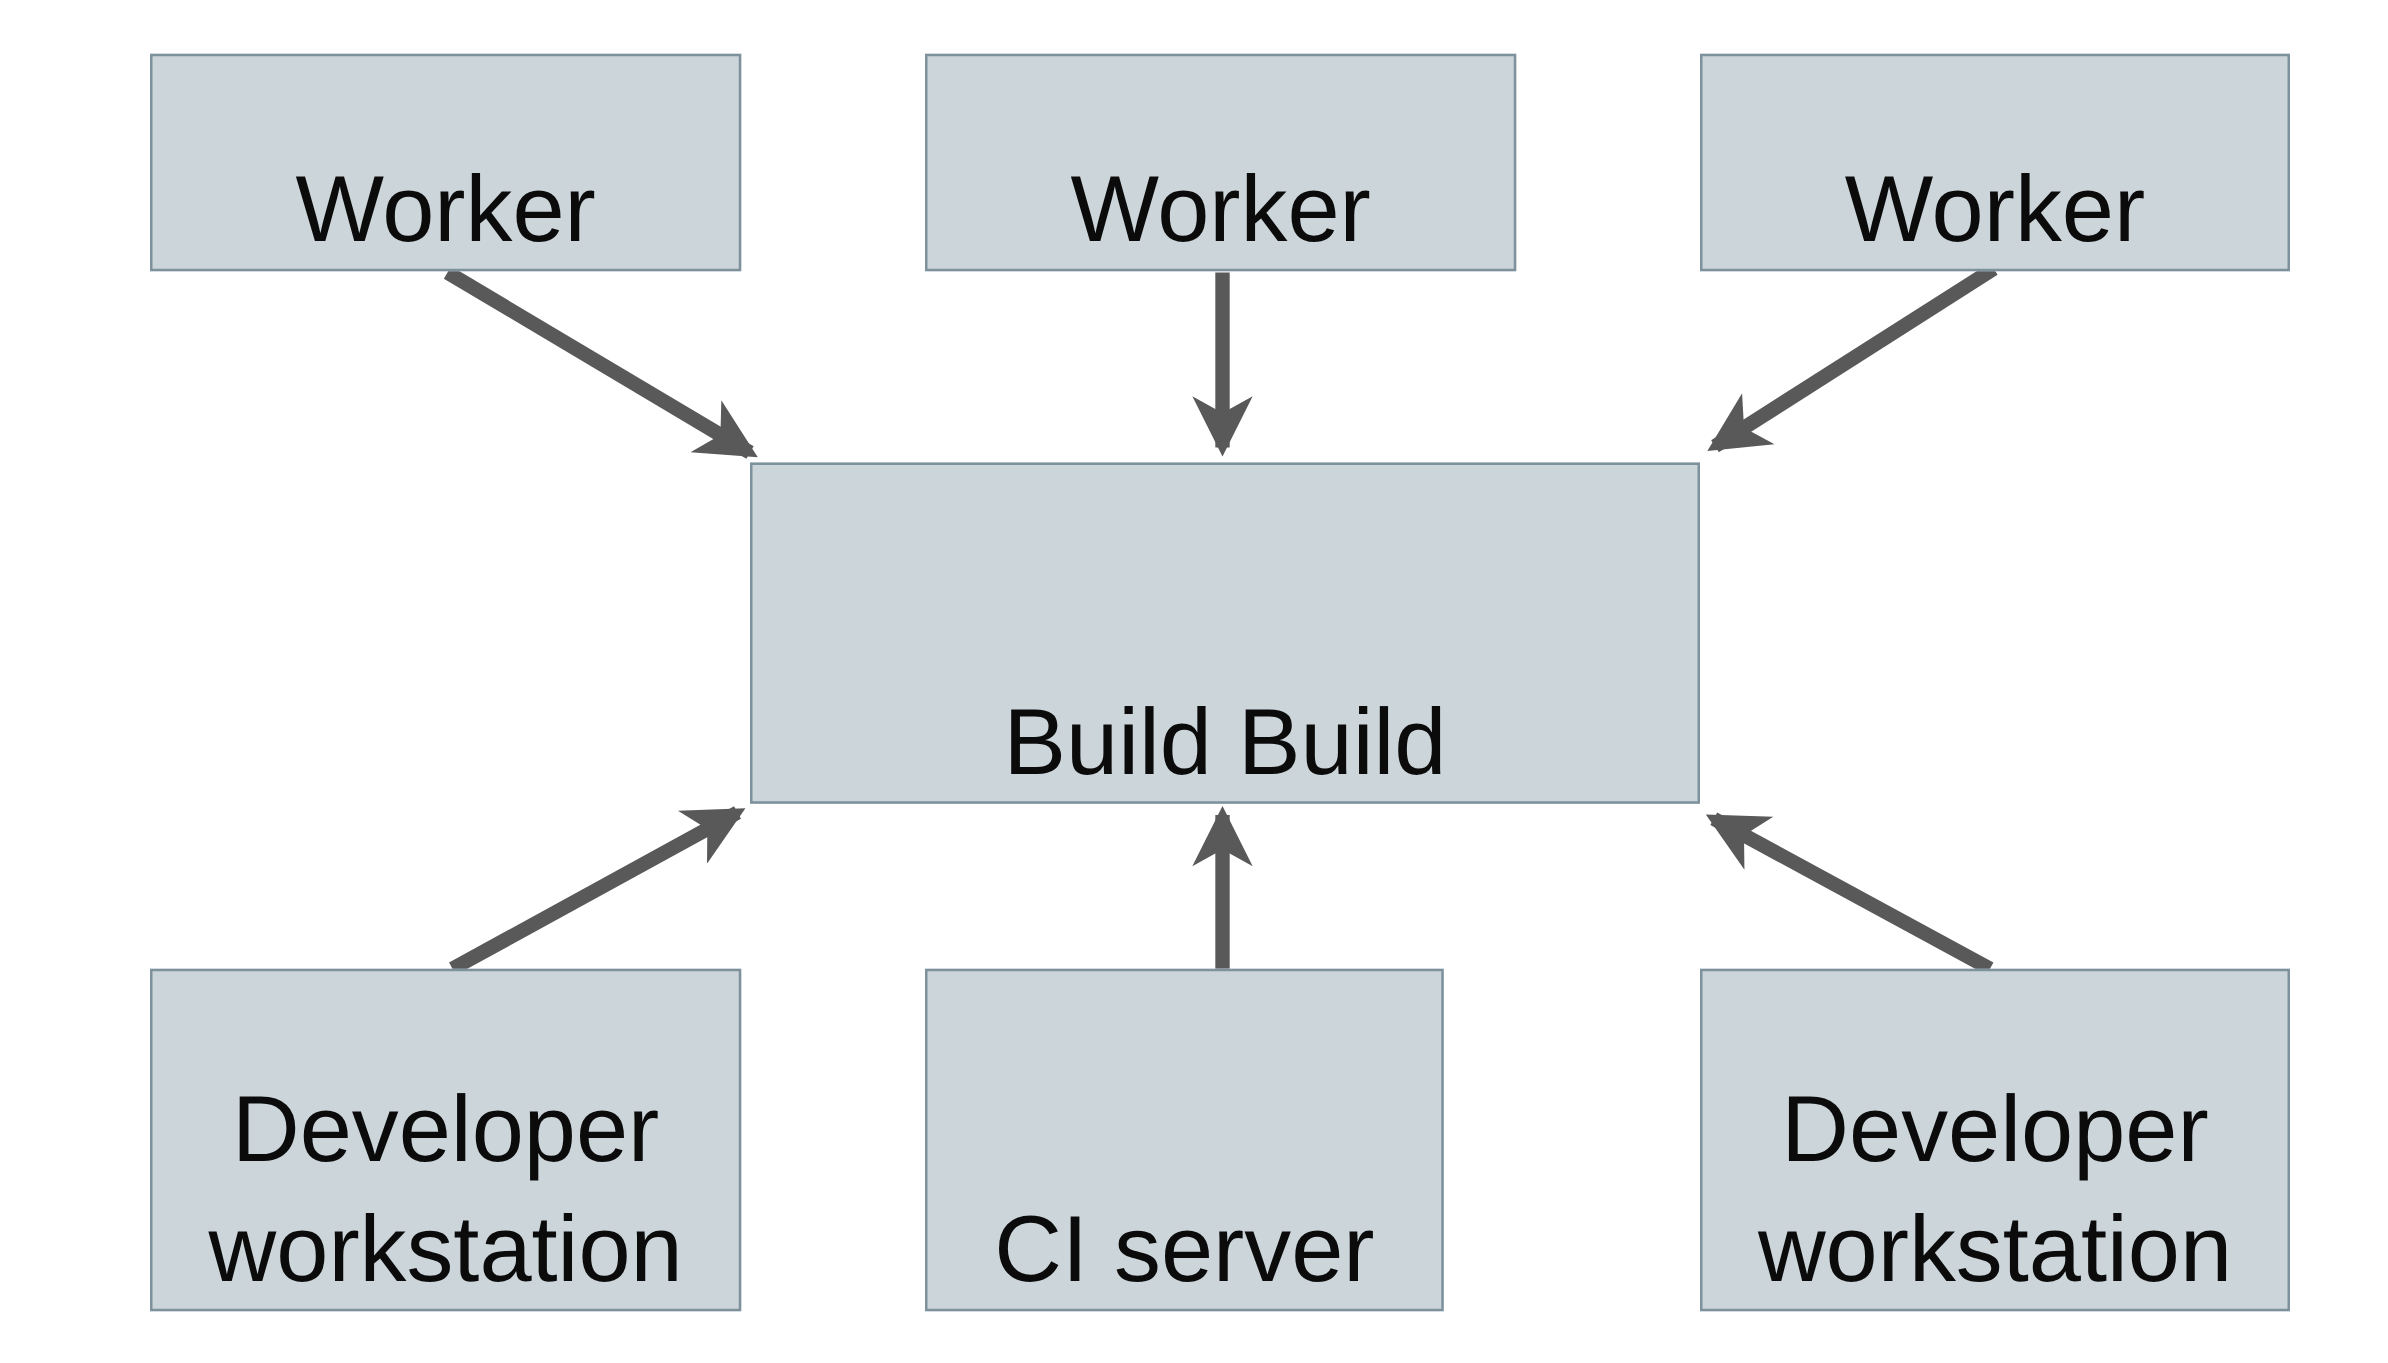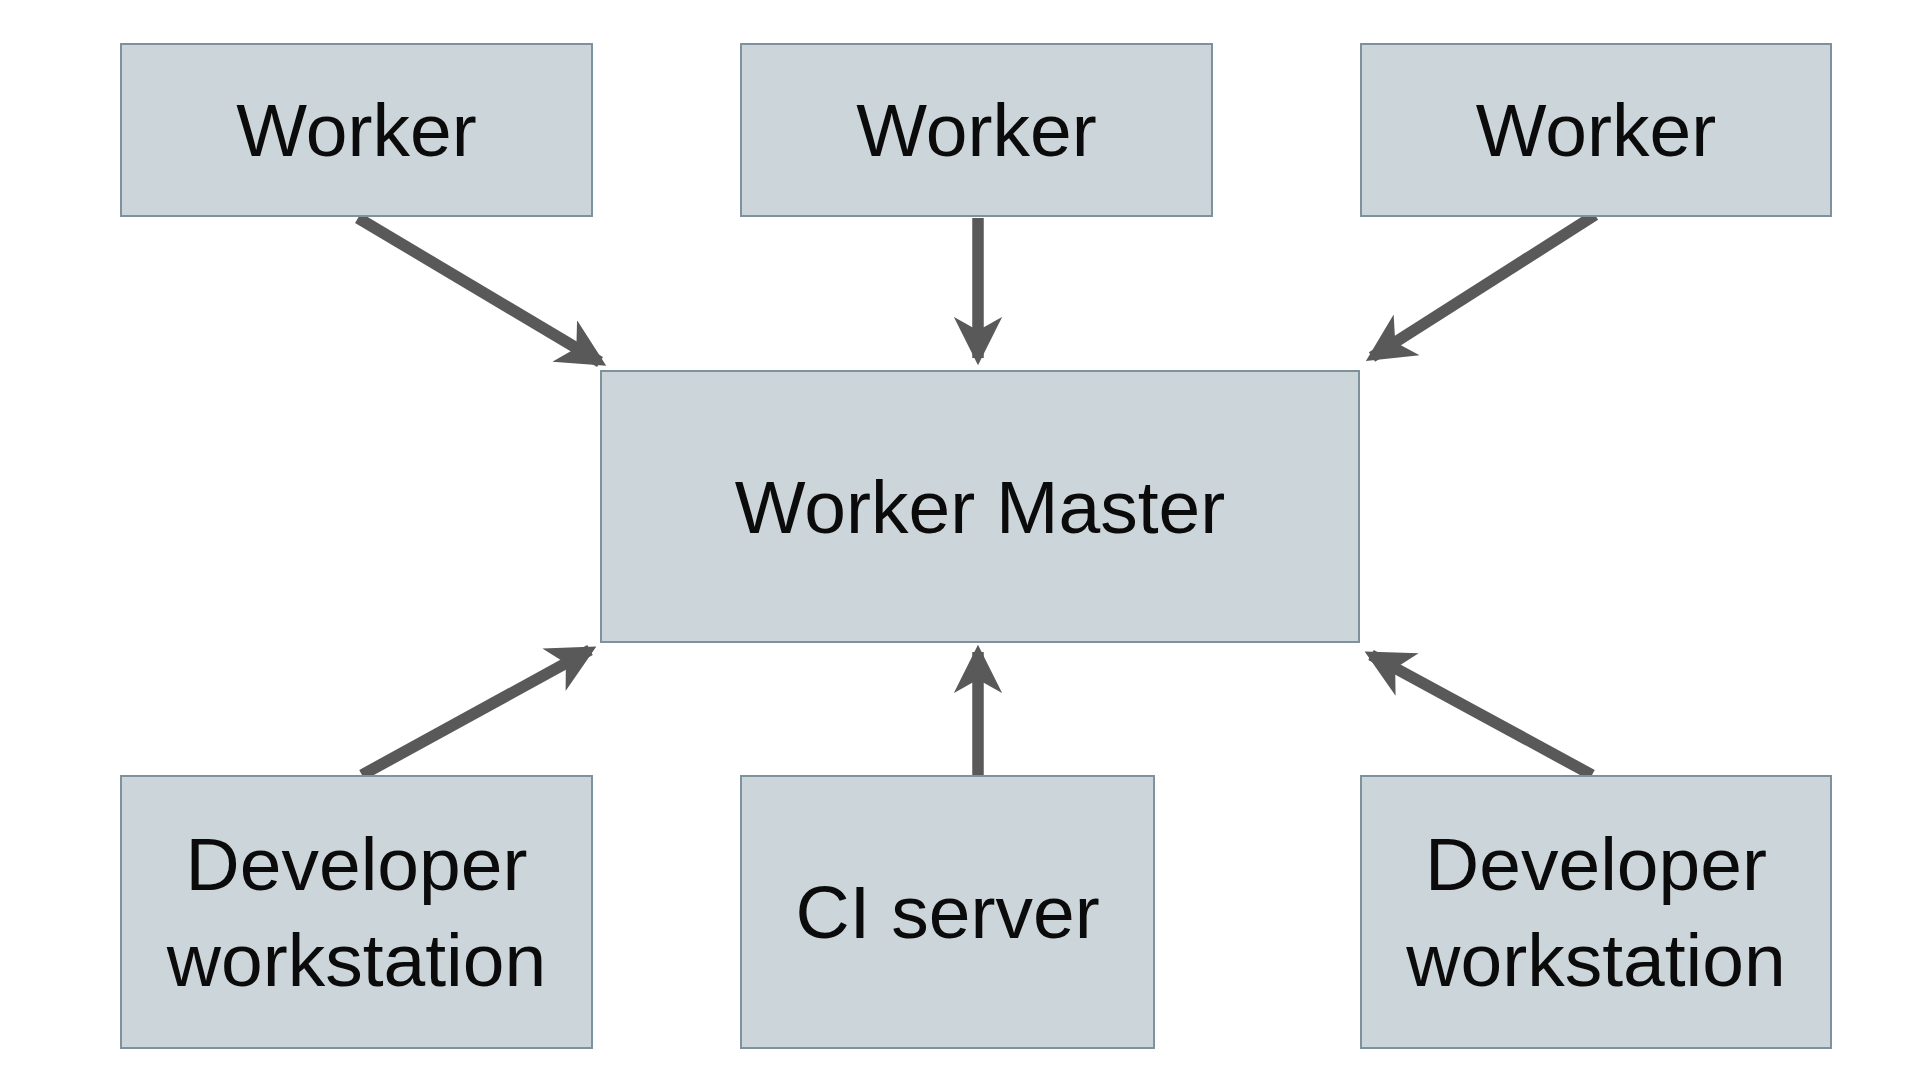--- a/index.html
+++ b/index.html
@@ -20,21 +20,21 @@
     left: 0;
     top: 0;
     width: 1910px;
     height: 1090px;
     pointer-events: none;
   }
   .node {
     position: absolute;
     box-sizing: border-box;
     display: flex;
-    align-items: center;
+    align-items: flex-end;
     justify-content: center;
     text-align: center;
     border-style: solid;
     border-width: 2px;
   }
   .node-label {
     font-size: 75px;
     line-height: 1.28;
     color: #0b0b0b;
     letter-spacing: 0px;
@@ -65,21 +65,21 @@
 <div class="node" style="left: 120px; top: 43px; width: 473px; height: 174px; background: rgb(204, 213, 217); border-color: rgb(125, 146, 156);">
       <span class="node-label" style="color: rgb(11, 11, 11);">Worker</span>
     </div>
     <div class="node" style="left: 740px; top: 43px; width: 473px; height: 174px; background: rgb(204, 213, 217); border-color: rgb(125, 146, 156);">
       <span class="node-label" style="color: rgb(11, 11, 11);">Worker</span>
     </div>
     <div class="node" style="left: 1360px; top: 43px; width: 472px; height: 174px; background: rgb(204, 213, 217); border-color: rgb(125, 146, 156);">
       <span class="node-label" style="color: rgb(11, 11, 11);">Worker</span>
     </div>
     <div class="node" style="left: 600px; top: 370px; width: 760px; height: 273px; background: rgb(204, 213, 217); border-color: rgb(125, 146, 156);">
-      <span class="node-label" style="color: rgb(11, 11, 11);">Worker Master</span>
+      <span class="node-label" style="color: rgb(11, 11, 11);">Build Build</span>
     </div>
     <div class="node" style="left: 120px; top: 775px; width: 473px; height: 274px; background: rgb(204, 213, 217); border-color: rgb(125, 146, 156);">
       <span class="node-label" style="color: rgb(11, 11, 11);">Developer workstation</span>
     </div>
     <div class="node" style="left: 740px; top: 775px; width: 415px; height: 274px; background: rgb(204, 213, 217); border-color: rgb(125, 146, 156);">
       <span class="node-label" style="color: rgb(11, 11, 11);">CI server</span>
     </div>
     <div class="node" style="left: 1360px; top: 775px; width: 472px; height: 274px; background: rgb(204, 213, 217); border-color: rgb(125, 146, 156);">
       <span class="node-label" style="color: rgb(11, 11, 11);">Developer workstation</span>
     </div>

